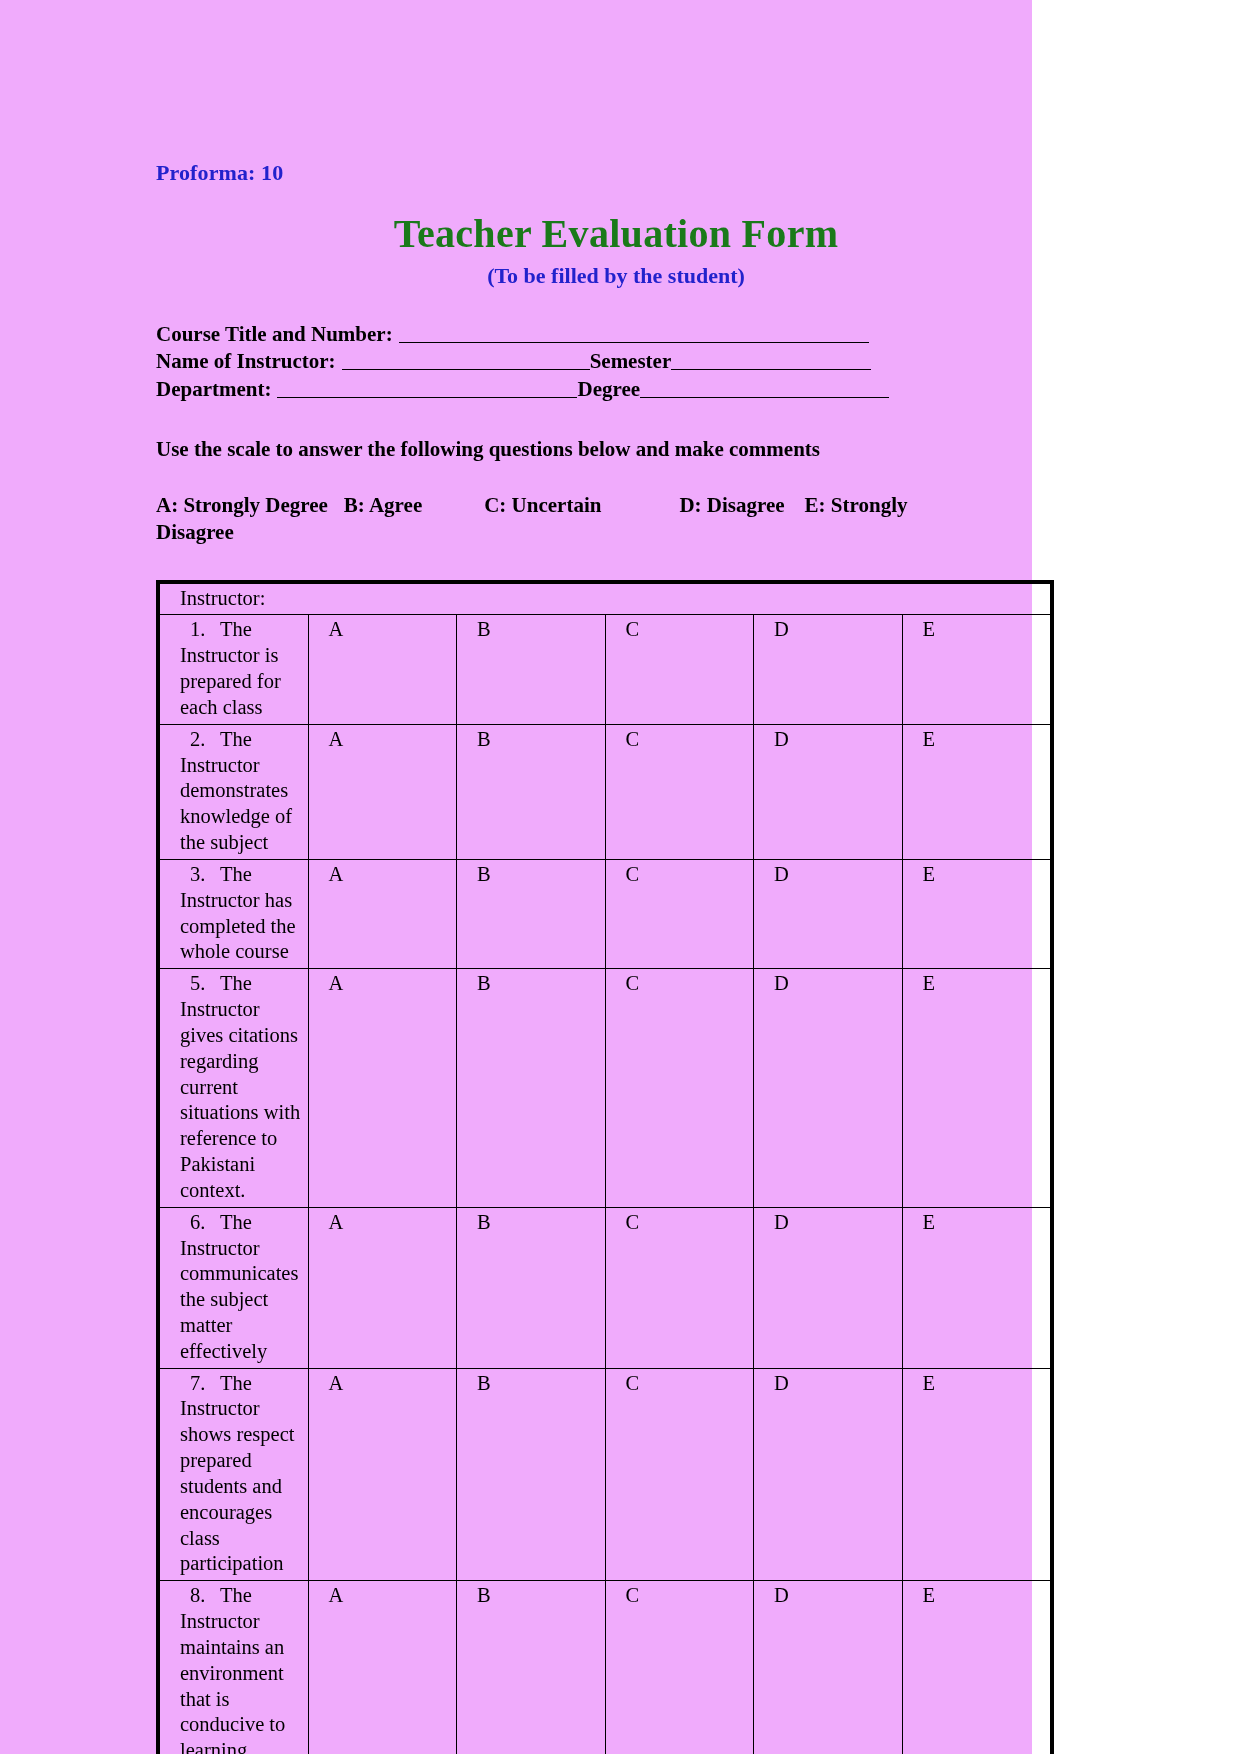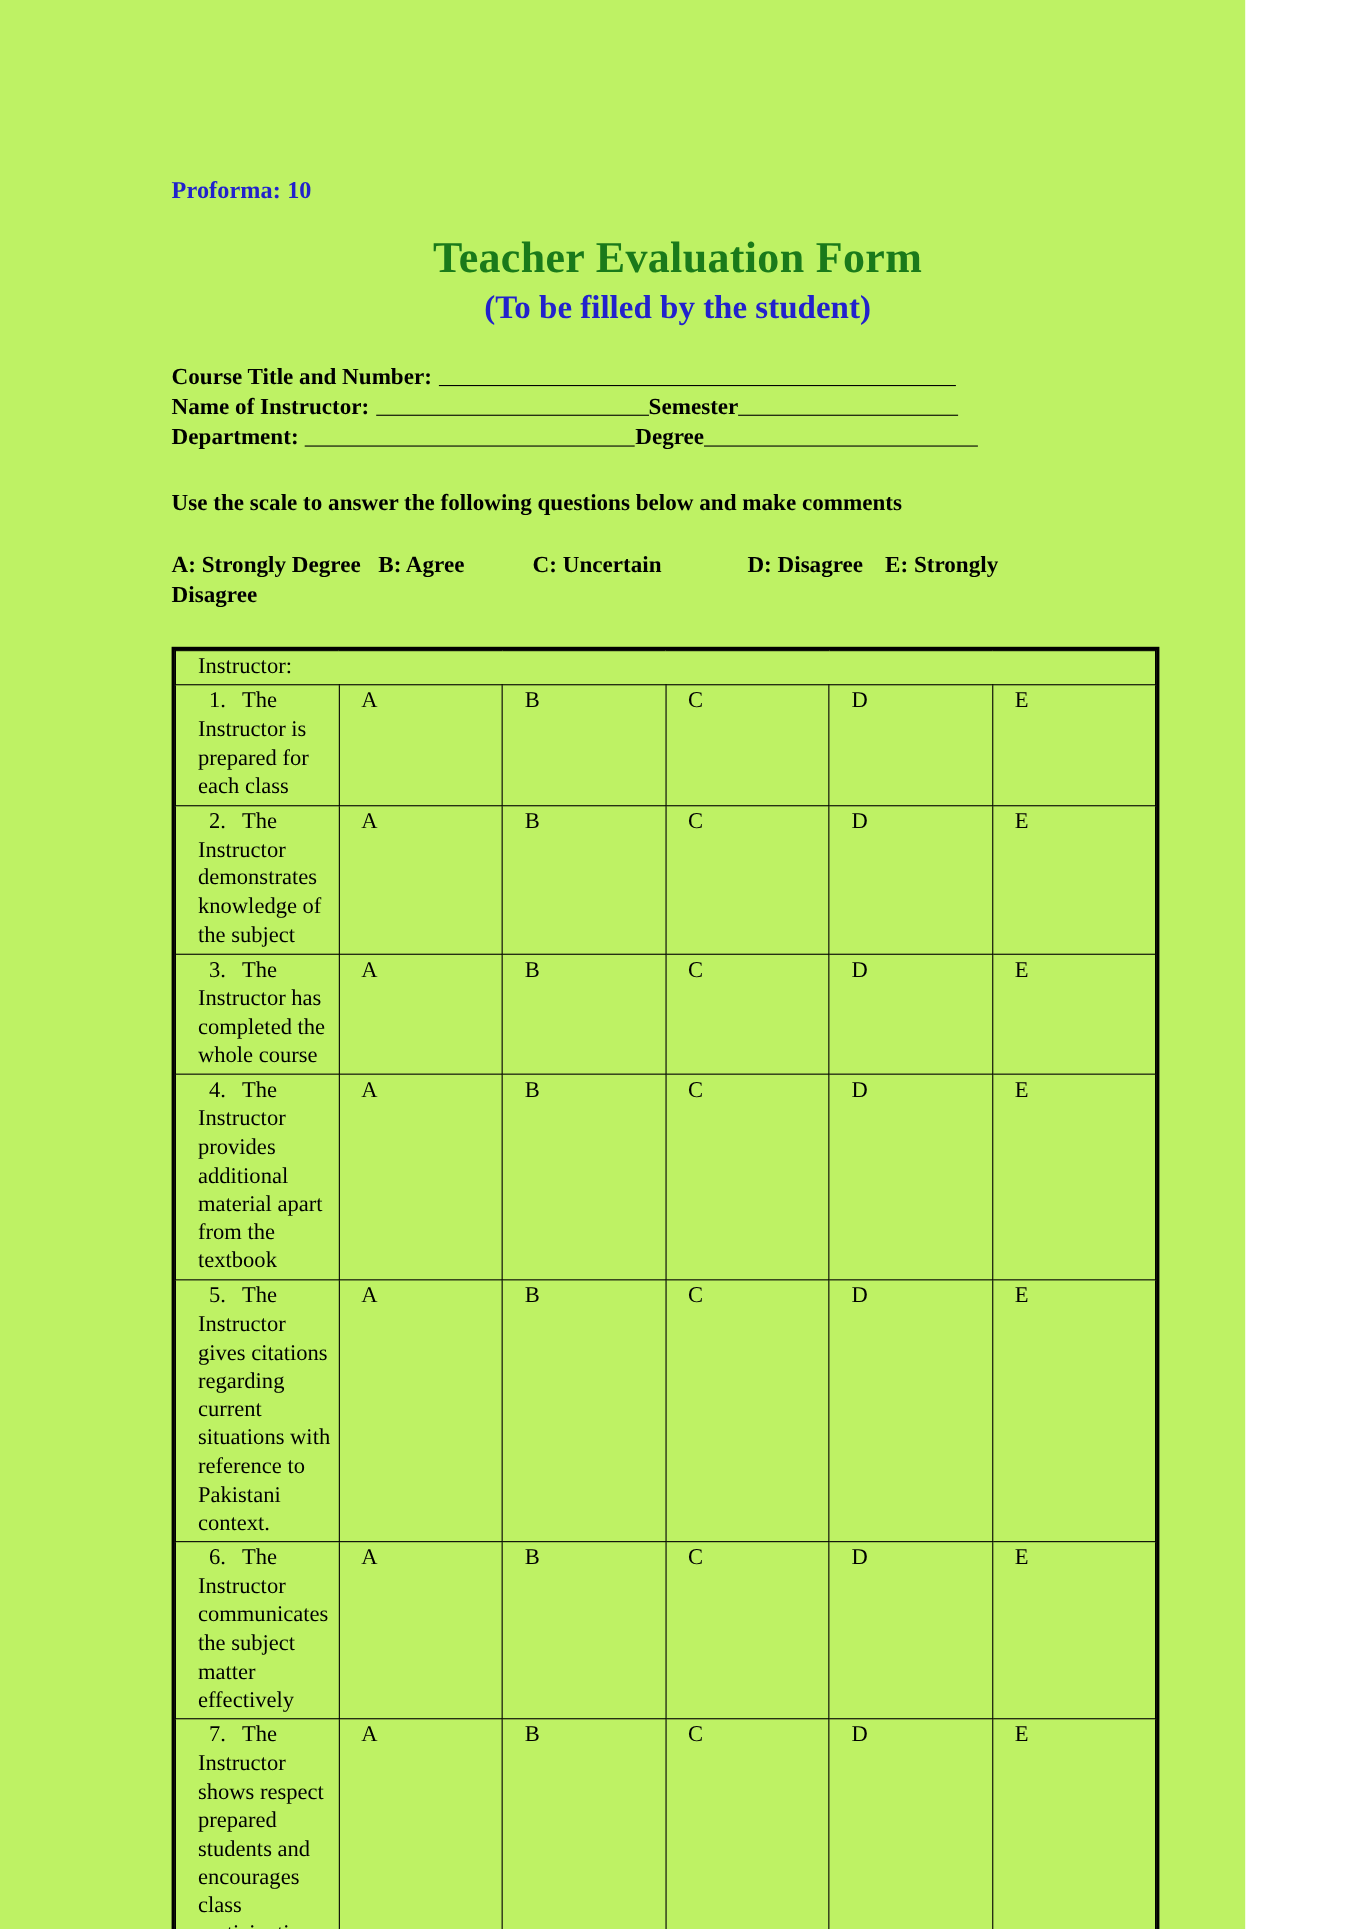--- a/index.html
+++ b/index.html
@@ -11,23 +11,23 @@
     width: 1240px;
     height: 1754px;
     font-family: "Liberation Serif", "DejaVu Serif", serif;
     color: #000000;
     position: relative;
     overflow: hidden;
   }
   .page {
     position: absolute;
     left: 0; top: 0;
-    width: 1132px;
+    width: 1032px;
     height: 1754px;
-    background: #bef264;
+    background: #f0abfc;
   }
   .content {
     position: absolute;
     left: 156px;
     top: 160px;
     width: 900px;
   }
 
   
   .proforma {
@@ -42,21 +42,21 @@
     font-weight: bold;
     font-size: 40px;
     color: #1a7a1a;
     margin: 0 0 6px 0;
     padding-left: 20px;
     letter-spacing: 0.3px;
   }
   .doc-subtitle {
     text-align: center;
     font-weight: bold;
-    font-size: 30px;
+    font-size: 22px;
     color: #2222cc;
     margin: 0 0 32px 0;
     padding-left: 20px;
   }
 
   
   .fields {
     font-size: 21px;
     font-weight: bold;
     line-height: 1.30;
@@ -191,28 +191,20 @@
             </tr>
             <tr>
               <td class="q-text"><span class="num indent">3.</span><span class="qbody">The Instructor has completed the whole course</span></td>
               <td class="opt">A</td>
               <td class="opt">B</td>
               <td class="opt">C</td>
               <td class="opt">D</td>
               <td class="opt">E</td>
             </tr>
             <tr>
-              <td class="q-text"><span class="num indent">4.</span><span class="qbody">The Instructor provides additional material apart from the textbook</span></td>
-              <td class="opt">A</td>
-              <td class="opt">B</td>
-              <td class="opt">C</td>
-              <td class="opt">D</td>
-              <td class="opt">E</td>
-            </tr>
-            <tr>
               <td class="q-text"><span class="num indent">5.</span><span class="qbody">The Instructor gives citations regarding current situations with reference to Pakistani context.</span></td>
               <td class="opt">A</td>
               <td class="opt">B</td>
               <td class="opt">C</td>
               <td class="opt">D</td>
               <td class="opt">E</td>
             </tr>
             <tr>
               <td class="q-text"><span class="num indent">6.</span><span class="qbody">The Instructor communicates the subject matter effectively</span></td>
               <td class="opt">A</td>

